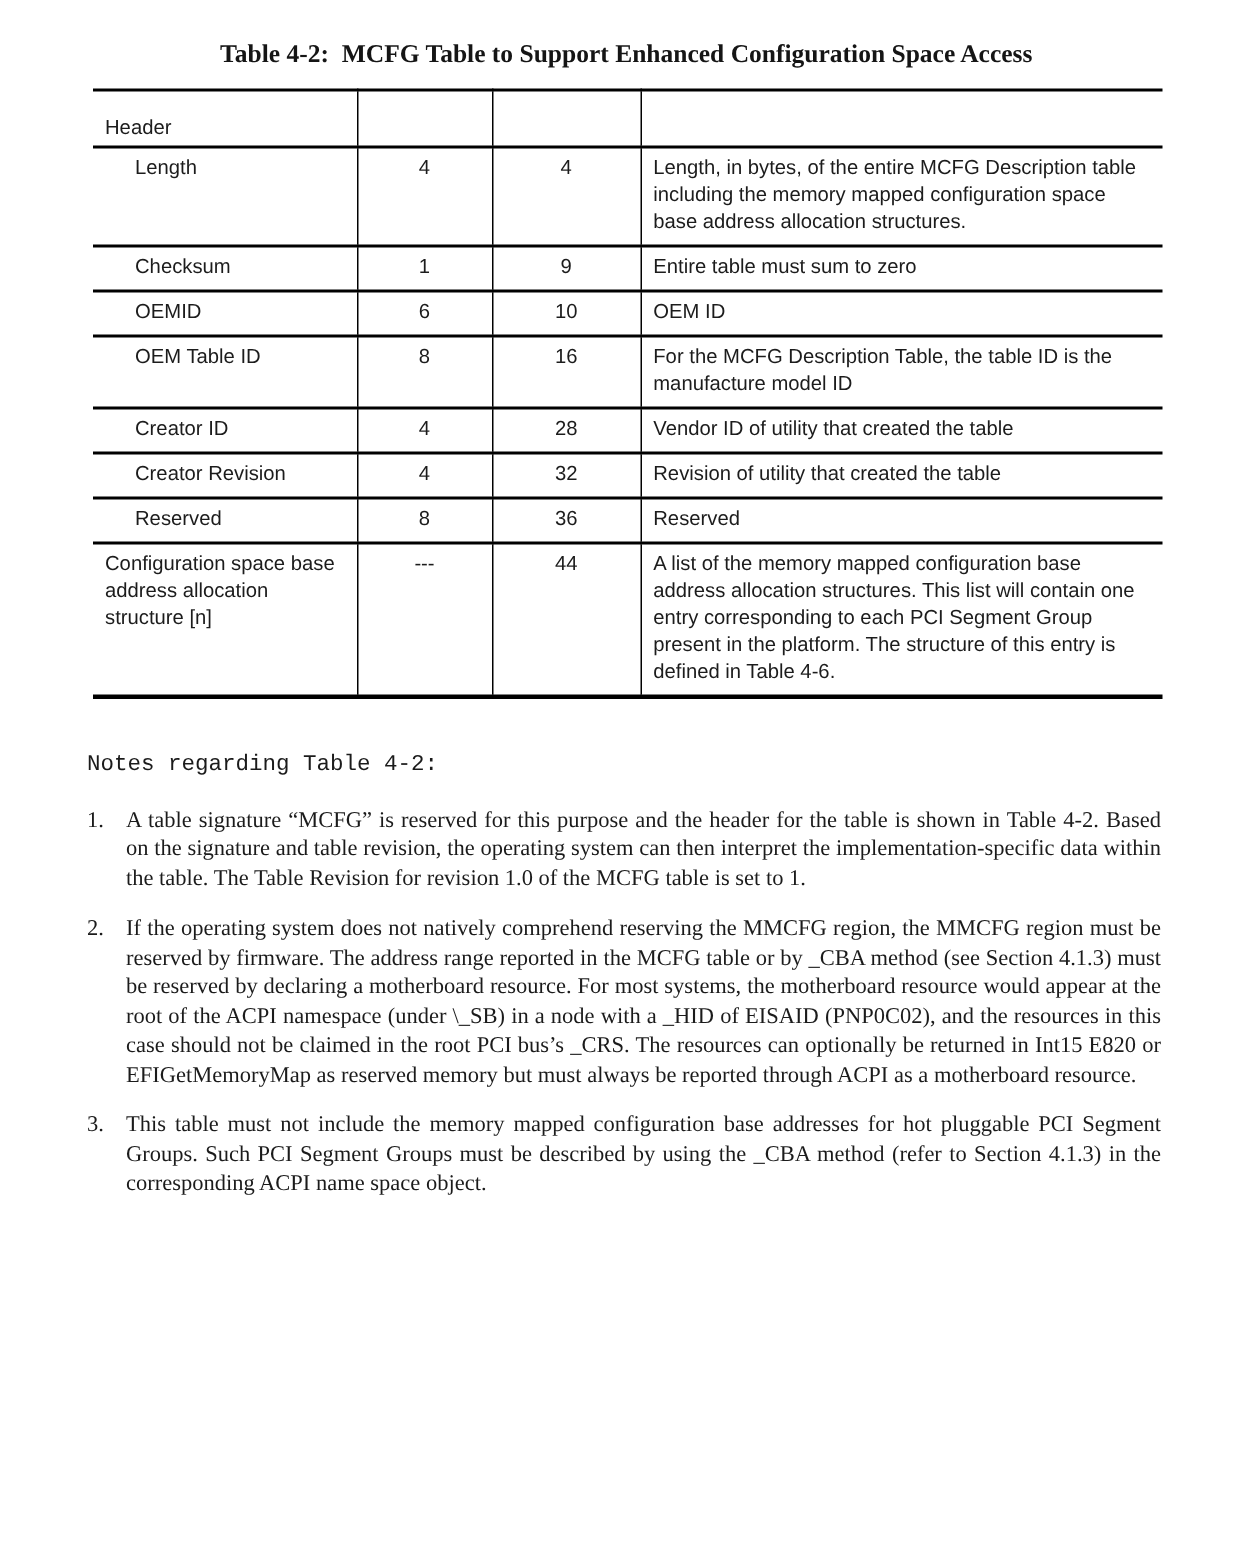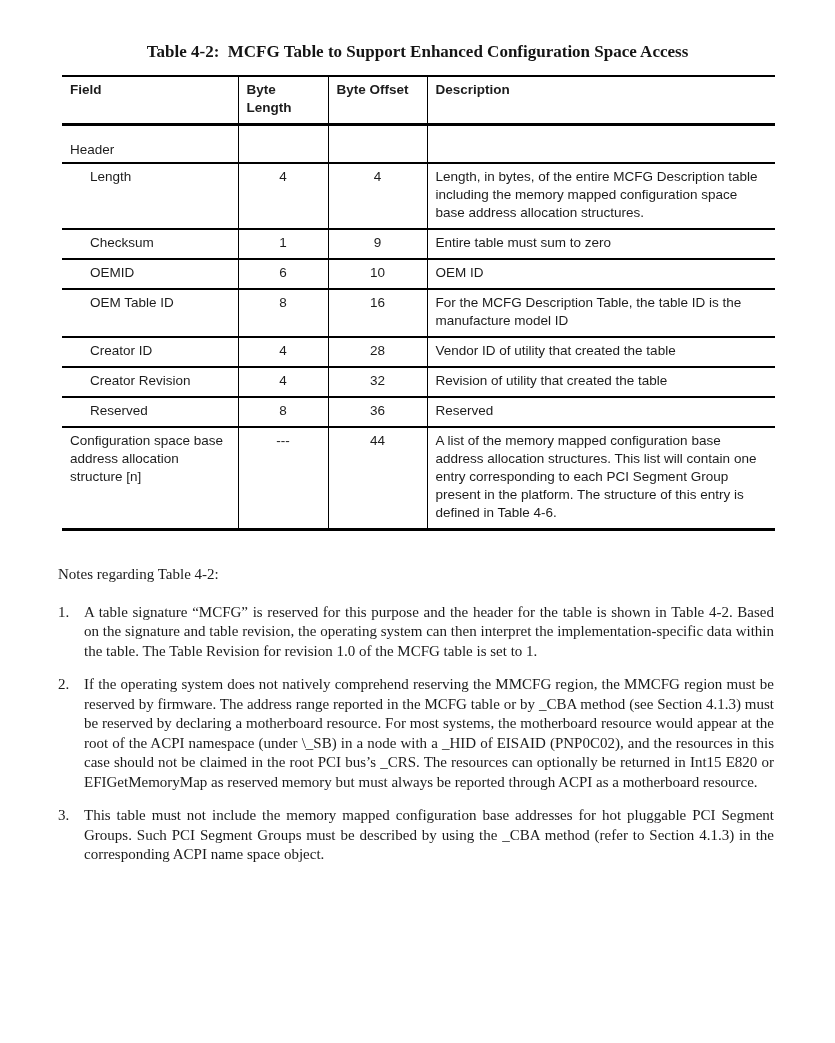--- a/index.html
+++ b/index.html
@@ -9,21 +9,20 @@
   }
   body {
     width: 835px;
     height: 1043px;
     overflow: hidden;
     color: #1c1c1c;
     position: relative;
   }
   .page {
     padding-top: 26px;
-    margin-top: 16px;
   }
   .caption {
     font-family: "Liberation Serif", serif;
     font-weight: bold;
     font-size: 17px;
     text-align: center;
     white-space: pre;
     margin: 0 0 13px 0;
     color: #151515;
   }
@@ -65,20 +64,21 @@
   .notes {
     font-family: "Liberation Serif", serif;
     font-size: 15px;
     line-height: 19.5px;
     color: #1b1b1b;
     margin: 34px 0 0 58px;
     width: 718px;
   }
   .notes-heading {
     margin: 0 0 18px 0;
+    font-family: Liberation Mono, monospace;
   }
   .note {
     display: flex;
     margin-bottom: 14px;
   }
   .note-num {
     width: 26px;
     flex: 0 0 26px;
   }
   .note-text {
@@ -95,26 +95,20 @@
   <div class="caption">Table 4-2:  MCFG Table to Support Enhanced Configuration Space Access</div>
 
   <table class="spec">
     <colgroup>
       <col style="width:176px">
       <col style="width:90px">
       <col style="width:99px">
       <col style="width:348px">
     </colgroup>
     <tbody>
-      <tr class="colhead">
-        <th>Field</th>
-        <th>Byte Length</th>
-        <th>Byte Offset</th>
-        <th>Description</th>
-      </tr>
 
       <tr class="spacer-row">
         <td class="c-field">Header</td>
         <td class="c-num"></td>
         <td class="c-num"></td>
         <td class="c-desc"></td>
       </tr>
 
 
       <tr>

